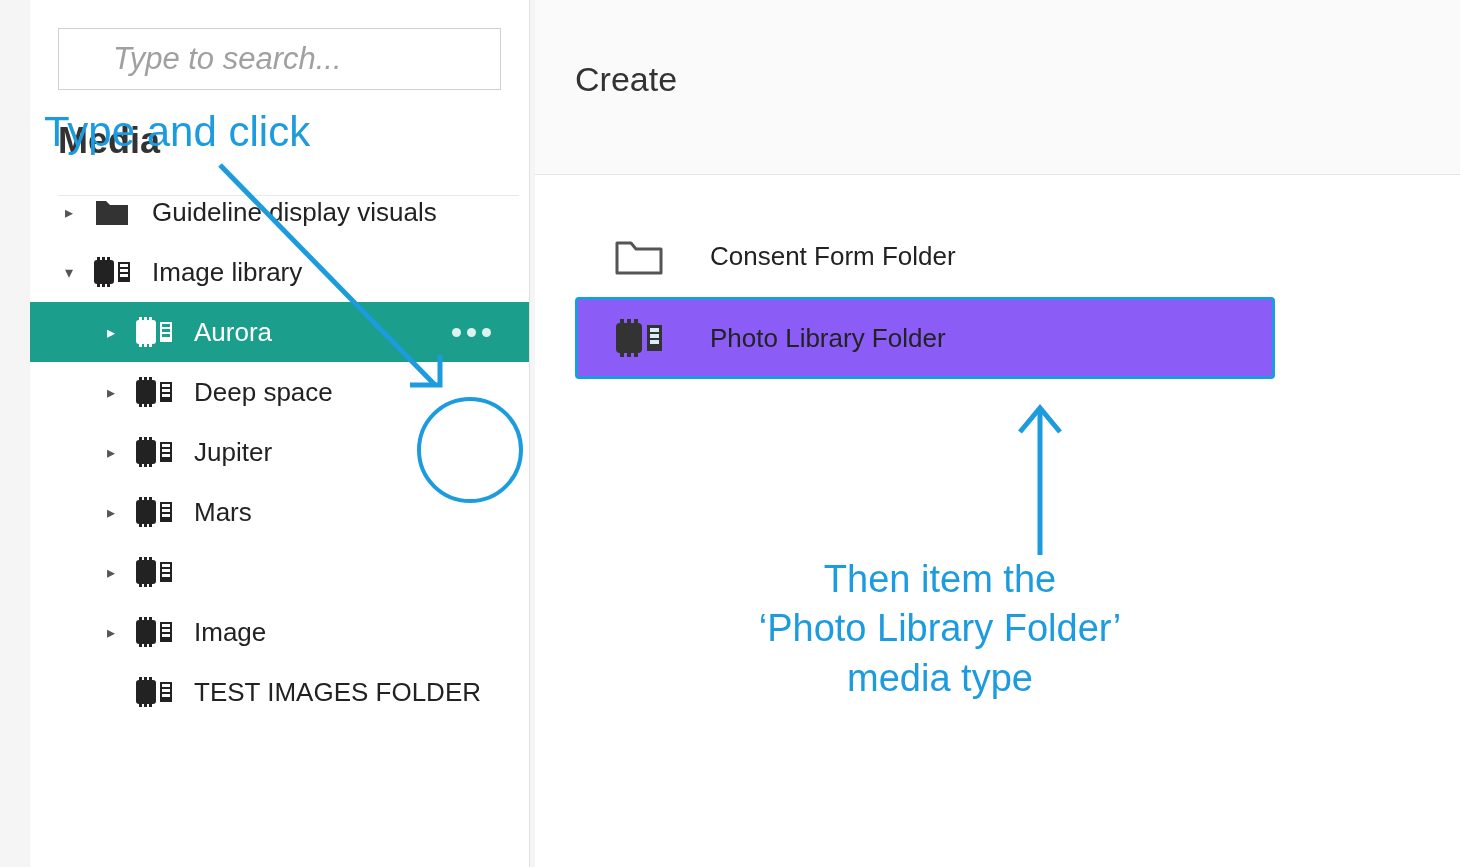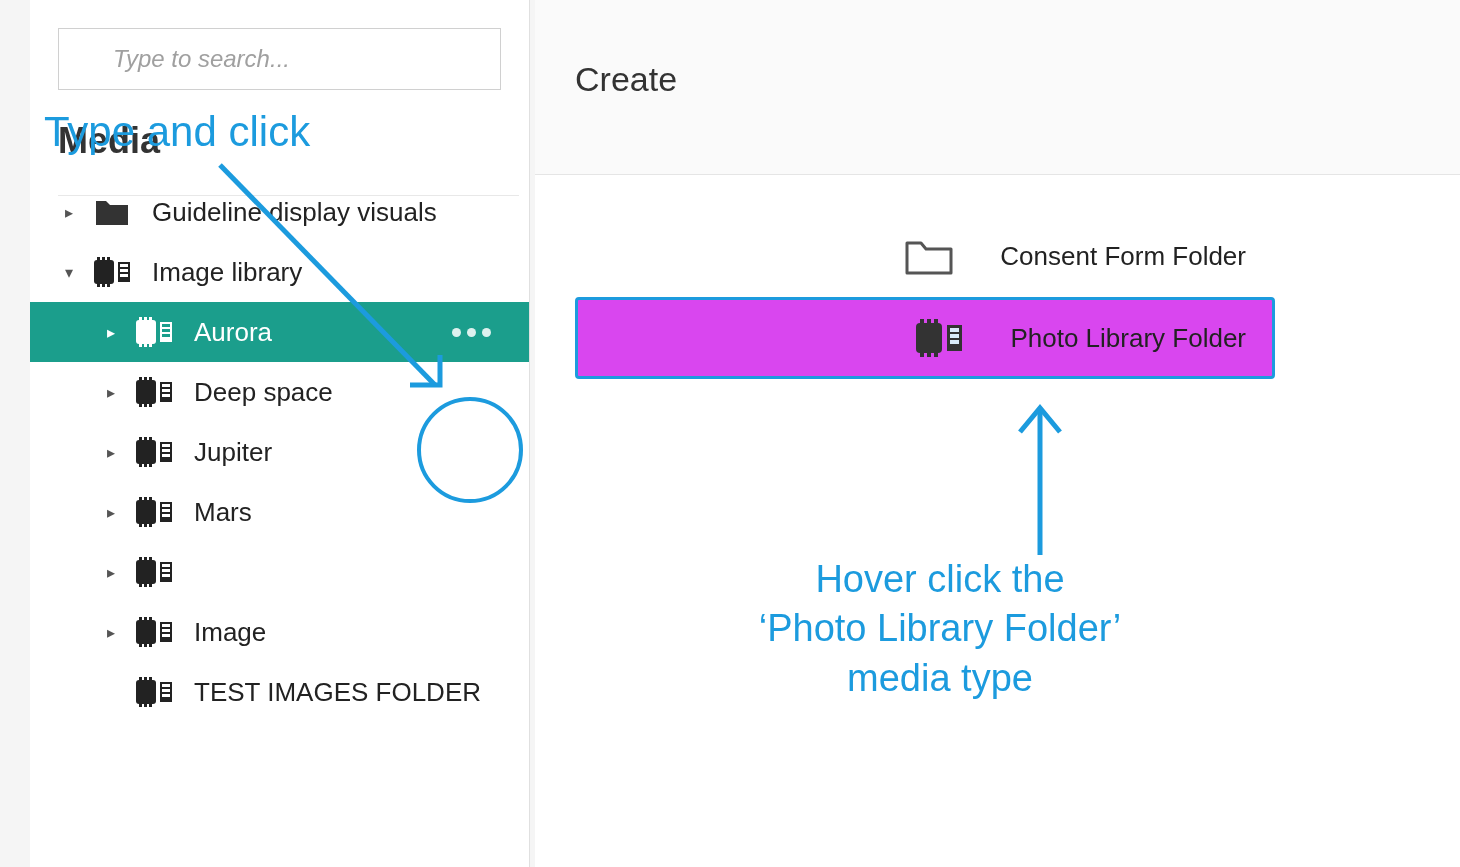--- a/index.html
+++ b/index.html
@@ -24,21 +24,21 @@
       background: #fff;
       border-right: 1px solid #e0e0e0;
     }
     .search-container {
       padding: 28px 28px 10px 28px;
     }
     .search-input {
       width: 100%;
       height: 62px;
       border: 1px solid #d0d0d0;
-      font-size: 24px;
+      font-size: 31px;
       padding: 0 18px 0 54px;
       color: #555;
       position: relative;
     }
     .search-input::placeholder {
       color: #a0a0a0;
       font-style: italic;
     }
     .search-wrap {
       position: relative;
@@ -143,24 +143,23 @@
     .option-item {
       display: flex;
       align-items: center;
       height: 82px;
       padding: 0 26px;
       font-size: 26px;
       color: #222;
       cursor: pointer;
       border: 3px solid transparent;
       border-radius: 4px;
-      justify-content: flex-end;
     }
     .option-item.highlighted {
-      background: #d946ef;
+      background: #8b5cf6;
       border: 3px solid #1c9bde;
     }
     .option-icon {
       width: 70px;
       display: inline-flex;
       align-items: center;
       justify-content: center;
       margin-right: 36px;
     }
     .annotation-text {
@@ -527,16 +526,16 @@
   <line x1="15" y1="10" x2="230" y2="230" stroke="#1c9bde" stroke-width="5"></line>
   <path d="M 205 230 L 235 230 L 235 200" fill="none" stroke="#1c9bde" stroke-width="5"></path>
 </svg>
 
 <svg class="annotation-arrow arrow-2" viewBox="0 0 60 160">
   <line x1="30" y1="155" x2="30" y2="12" stroke="#1c9bde" stroke-width="5"></line>
   <path d="M 10 32 L 30 8 L 50 32" fill="none" stroke="#1c9bde" stroke-width="5"></path>
 </svg>
 
 <div class="annotation-text annotation-2">
-  <span>Hover click the</span><br>
+  <span>Then item the</span><br>
   <span>‘Photo Library Folder’</span><br>
   <span>media type</span>
 </div>
 
 </body></html>

